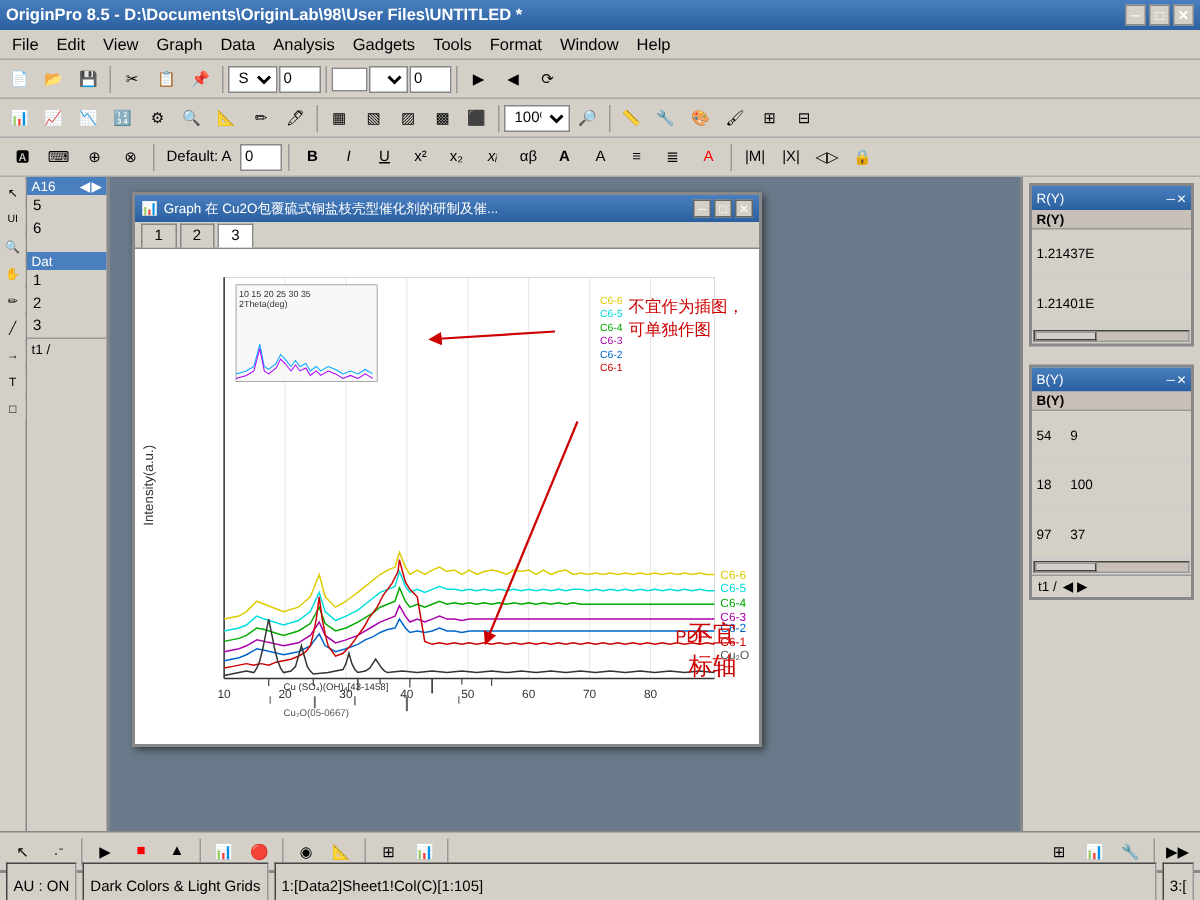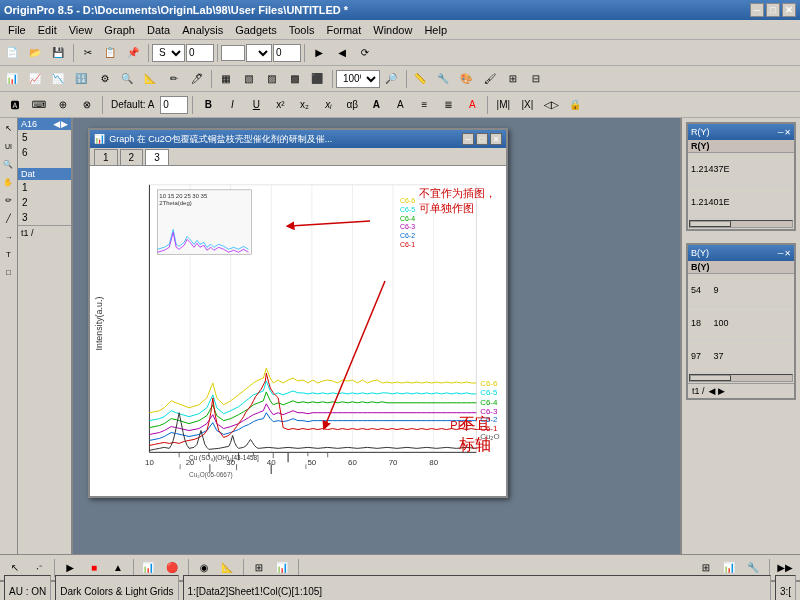--- a/index.html
+++ b/index.html
@@ -554,21 +554,21 @@
           <text x="313" y="55" font-size="7" fill="#aa00aa">C6-3</text>
           <text x="313" y="64" font-size="7" fill="#0066cc">C6-2</text>
           <text x="313" y="73" font-size="7" fill="#cc0000">C6-1</text>
 
           <text x="100" y="288" font-size="6.5" fill="#333">Cu (SO₄)(OH)₄[43-1458]</text>
           <text x="100" y="305" font-size="6.5" fill="#555">Cu₂O(05-0667)</text>
 
         </svg>
 
         
-        <div class="annotation" style="top: 20px; right: 10px; font-size:11px; line-height:1.4;">
+        <div class="annotation" style="top: 32px; right: 10px; font-size:11px; line-height:1.4;">
           <span>不宜作为插图，</span><br>
           <span>可单独作图</span>
         </div>
 
 
         
         <svg style="position:absolute; top:0; left:0; width:100%; height:100%; pointer-events:none;">
 
           <line x1="280" y1="55" x2="200" y2="60" stroke="#cc0000" stroke-width="1.5" marker-end="url(#arr)"></line>
           <defs>

